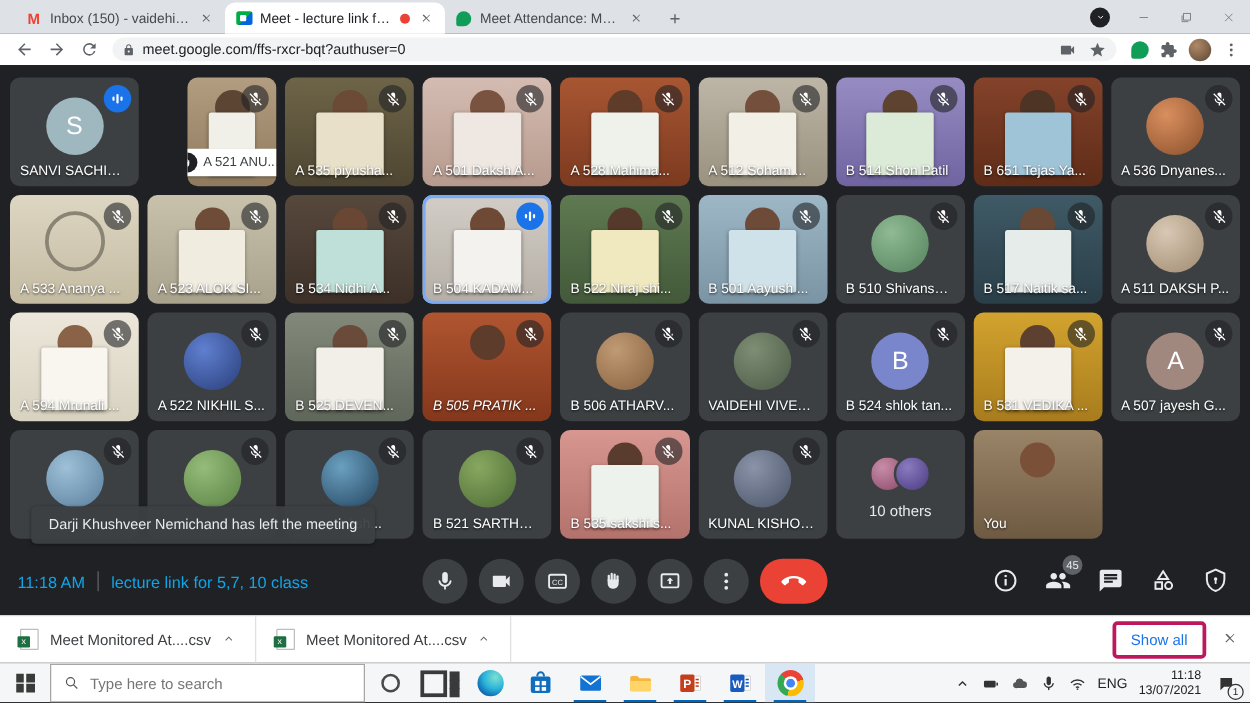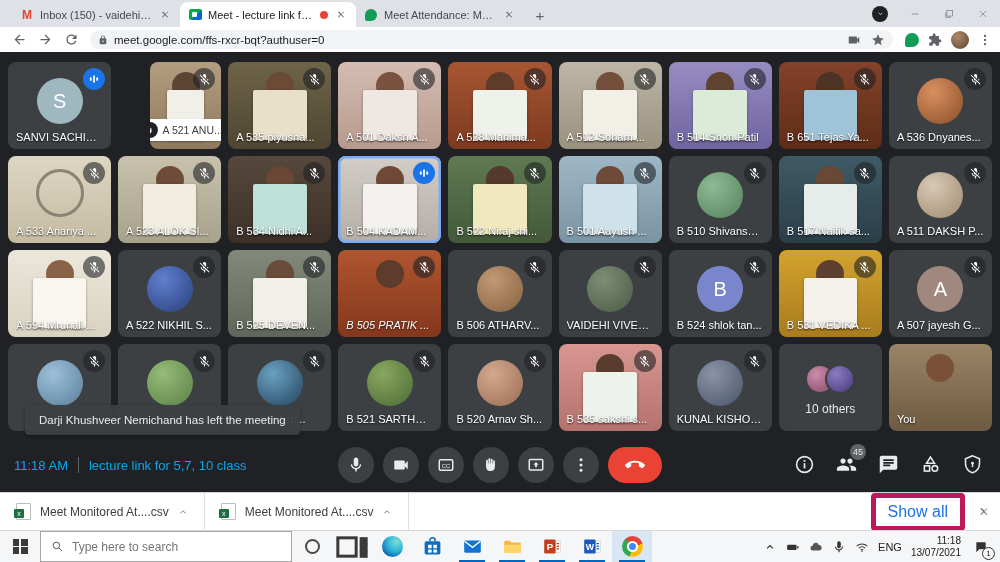--- a/index.html
+++ b/index.html
@@ -85,21 +85,21 @@
   .badge-45 { position:absolute; top:-9px; right:-8px; min-width:16px; height:16px; border-radius:8px; background:#5f6368; color:#e8eaed; font-size:9px; display:flex; align-items:center; justify-content:center; padding:0 3px; }
 
   
   .dlbar { height:38px; background:#fff; border-top:1px solid #d6d6d6; display:flex; align-items:center; position:relative; }
   .dl-chip { display:flex; align-items:center; gap:9px; padding:0 16px; height:100%; border-right:1px solid #e0e0e0; }
   .dl-name { font-size:12px; color:#3c4043; }
   .dl-caret svg { width:10px; height:10px; stroke:#5f6368; fill:none; stroke-width:2; }
   .csv-ic { width:15px; height:17px; position:relative; background:#fff; border:1px solid #bdbdbd; border-radius:1px; }
   .csv-ic::after { content:"x"; position:absolute; left:-3px; bottom:1px; width:10px; height:9px; background:#1d6f42; color:#fff; font-size:7px; line-height:9px; text-align:center; border-radius:1px; }
   .dl-right { position:absolute; right:10px; display:flex; align-items:center; gap:14px; }
-  .show-all { border:5px solid #be185d; border-radius:4px; padding:5px 12px; color:#1a73e8; font-size:16px; font-weight:500; background:#fff; }
+  .show-all { border:3px solid #be185d; border-radius:4px; padding:5px 12px; color:#1a73e8; font-size:12px; font-weight:500; background:#fff; }
   .dl-close svg { width:11px; height:11px; fill:#5f6368; }
 
   
   .taskbar { height:32px; background:#f5f6f7; border-top:1px solid #d8d8d8; display:flex; align-items:stretch; position:relative; }
   .tb-start { width:40px; display:flex; align-items:center; justify-content:center; }
   .winlogo { width:15px; height:15px; display:grid; grid-template-columns:1fr 1fr; gap:1.5px; }
   .winlogo span { background:#3a3a3a; }
   .tb-search { width:252px; background:#fff; border:1px solid #a6a6a6; display:flex; align-items:center; gap:8px; padding:0 10px; }
   .tb-search svg { width:13px; height:13px; stroke:#555; fill:none; stroke-width:1.8; flex:none; }
   .tb-search input { border:none; outline:none; font-size:12px; color:#444; width:100%; font-family:"Liberation Sans",sans-serif; background:transparent; }
@@ -530,29 +530,20 @@
         </div>
         <div class="tile">
           <div class="ava" style="background:radial-gradient(circle at 35% 30%,#88a860,#4c6a34)"></div>
           <div class="mic-off">
             <svg viewBox="0 0 24 24">
               <path d="M19 11h-1.7c0 .74-.16 1.43-.43 2.05l1.23 1.23c.56-.98.9-2.09.9-3.28zm-4.02.17c0-.06.02-.11.02-.17V5c0-1.66-1.34-3-3-3S9 3.34 9 5v.18l5.98 5.99zM4.27 3 3 4.27l6.01 6.01V11c0 1.66 1.33 3 2.99 3 .22 0 .44-.03.65-.08l1.66 1.66c-.71.33-1.5.52-2.31.52-2.76 0-5.3-2.1-5.3-5.1H5c0 3.41 2.72 6.23 6 6.72V21h2v-3.28c.91-.13 1.77-.45 2.54-.9L19.73 21 21 19.73 4.27 3z"></path>
             </svg>
           </div>
           <div class="tile-label">B 521 SARTHAK...</div>
         </div>
-        <div class="tile">
-          <div class="ava" style="background:radial-gradient(circle at 35% 30%,#d4a890,#9a6c52)"></div>
-          <div class="mic-off">
-            <svg viewBox="0 0 24 24">
-              <path d="M19 11h-1.7c0 .74-.16 1.43-.43 2.05l1.23 1.23c.56-.98.9-2.09.9-3.28zm-4.02.17c0-.06.02-.11.02-.17V5c0-1.66-1.34-3-3-3S9 3.34 9 5v.18l5.98 5.99zM4.27 3 3 4.27l6.01 6.01V11c0 1.66 1.33 3 2.99 3 .22 0 .44-.03.65-.08l1.66 1.66c-.71.33-1.5.52-2.31.52-2.76 0-5.3-2.1-5.3-5.1H5c0 3.41 2.72 6.23 6 6.72V21h2v-3.28c.91-.13 1.77-.45 2.54-.9L19.73 21 21 19.73 4.27 3z"></path>
-            </svg>
-          </div>
-          <div class="tile-label">B 520 Arnav Sh...</div>
-        </div>
         <div class="tile" style="background: linear-gradient(rgb(215, 151, 144), rgb(180, 114, 108));">
           <div class="head" style="background:#5a3c2e"></div>
           <div class="paper" style="background:#eef2ec"></div>
           <div class="mic-off">
             <svg viewBox="0 0 24 24">
               <path d="M19 11h-1.7c0 .74-.16 1.43-.43 2.05l1.23 1.23c.56-.98.9-2.09.9-3.28zm-4.02.17c0-.06.02-.11.02-.17V5c0-1.66-1.34-3-3-3S9 3.34 9 5v.18l5.98 5.99zM4.27 3 3 4.27l6.01 6.01V11c0 1.66 1.33 3 2.99 3 .22 0 .44-.03.65-.08l1.66 1.66c-.71.33-1.5.52-2.31.52-2.76 0-5.3-2.1-5.3-5.1H5c0 3.41 2.72 6.23 6 6.72V21h2v-3.28c.91-.13 1.77-.45 2.54-.9L19.73 21 21 19.73 4.27 3z"></path>
             </svg>
           </div>
           <div class="tile-label">B 535 sakshi s...</div>
         </div>

